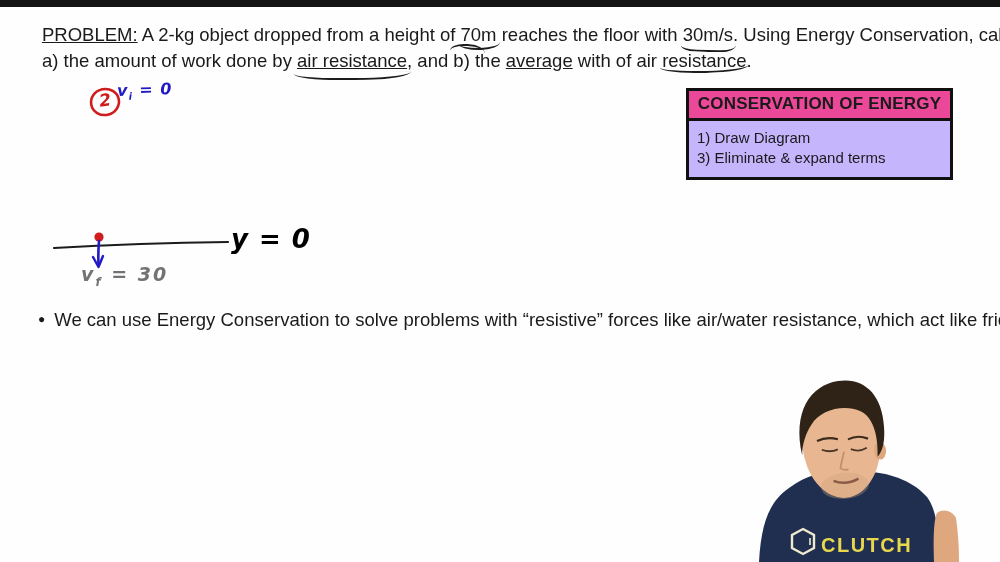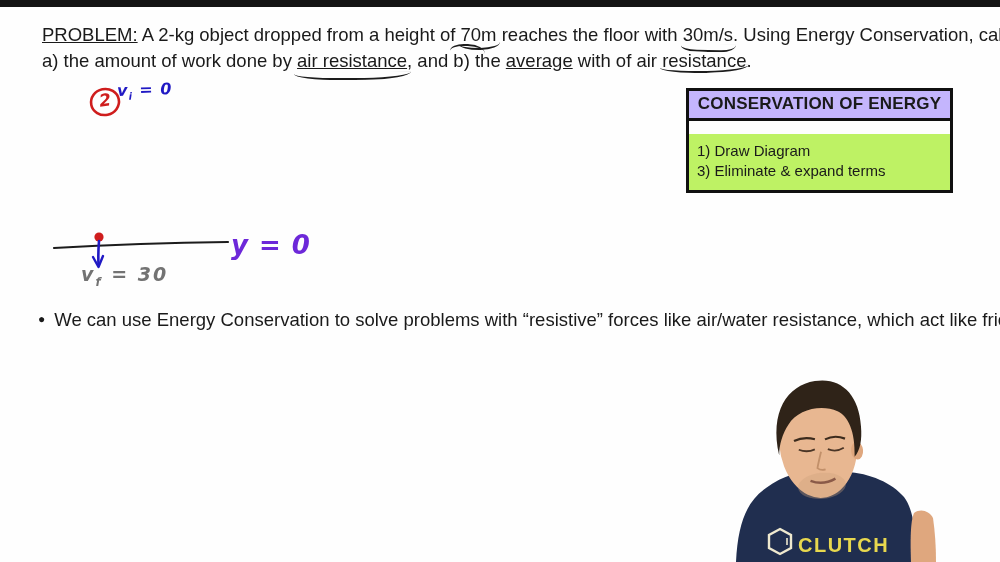--- a/index.html
+++ b/index.html
@@ -32,39 +32,39 @@
     content:"";position:absolute;left:-3px;right:-16px;top:-4px;height:7px;
     border-top:2.4px solid #1c1c1c;border-radius:50% 60% 0 0 / 9px 11px 0 0;
     transform:rotate(1.5deg);
   }
 
   
   .hw{position:absolute;font-family:"DejaVu Sans", sans-serif;font-style:italic;font-weight:bold;}
   .hw sub{font-size:0.62em;font-weight:bold;}
   .vi-label{left:117px;top:80px;color:#2019c4;font-size:16px;letter-spacing:1px;transform:rotate(-2deg);}
   .vf-label{left:81px;top:263px;color:#737373;font-size:19px;letter-spacing:2px;}
-  .y-label{left:231px;top:230px;color:#6d28d9;font-size:26px;letter-spacing:1px;}
+  .y-label{left:231px;top:224px;color:#000000;font-size:26px;letter-spacing:1px;}
   .circle2-wrap{position:absolute;left:86px;top:84px;width:38px;height:36px;}
   .circle2-num{position:absolute;left:13px;top:6px;color:#cf1d1d;font-size:17px;
     font-family:"DejaVu Sans", sans-serif;font-style:italic;font-weight:bold;transform:rotate(-8deg);}
   .ground-svg{position:absolute;left:50px;top:224px;}
 
   
   .energy-box{position:absolute;left:686px;top:88px;width:267px;border:3px solid #101010;box-sizing:border-box;}
-  .eb-header{background:#c4b5fd;border-bottom:3px solid #101010;text-align:center;
+  .eb-header{background:#ec4899;border-bottom:3px solid #101010;text-align:center;
     font-weight:bold;font-size:17px;padding:3px 0 4px;letter-spacing:0.2px;}
-  .eb-body{background:#bef264;padding:7px 6px 9px 8px;font-size:15px;line-height:20px;margin-top:13px;}
+  .eb-body{background:#c4b5fd;padding:7px 6px 9px 8px;font-size:15px;line-height:20px;}
   .eb-step{white-space:nowrap;}
 
   
   .note{position:absolute;left:38px;top:309px;font-size:18.5px;white-space:nowrap;}
   .note-bullet{font-size:12px;vertical-align:3px;margin-right:9px;}
 
   
-  .person{position:absolute;left:732px;top:372px;width:245px;height:190px;}
+  .person{position:absolute;left:755px;top:372px;width:245px;height:190px;}
 </style>
 </head>
 <body>
 
 <div class="stage">
 
   <div class="top-bar"></div>
 
   <div class="problem">
     <div class="pline"><span class="b u">PROBLEM:</span><span> A 2-kg object dropped from a height of </span><span class="mark hand-u">70m</span><span> reaches the floor with </span><span class="mark hand-u curve">30m/s</span><span>. Using Energy Conservation, calculate</span></div>

